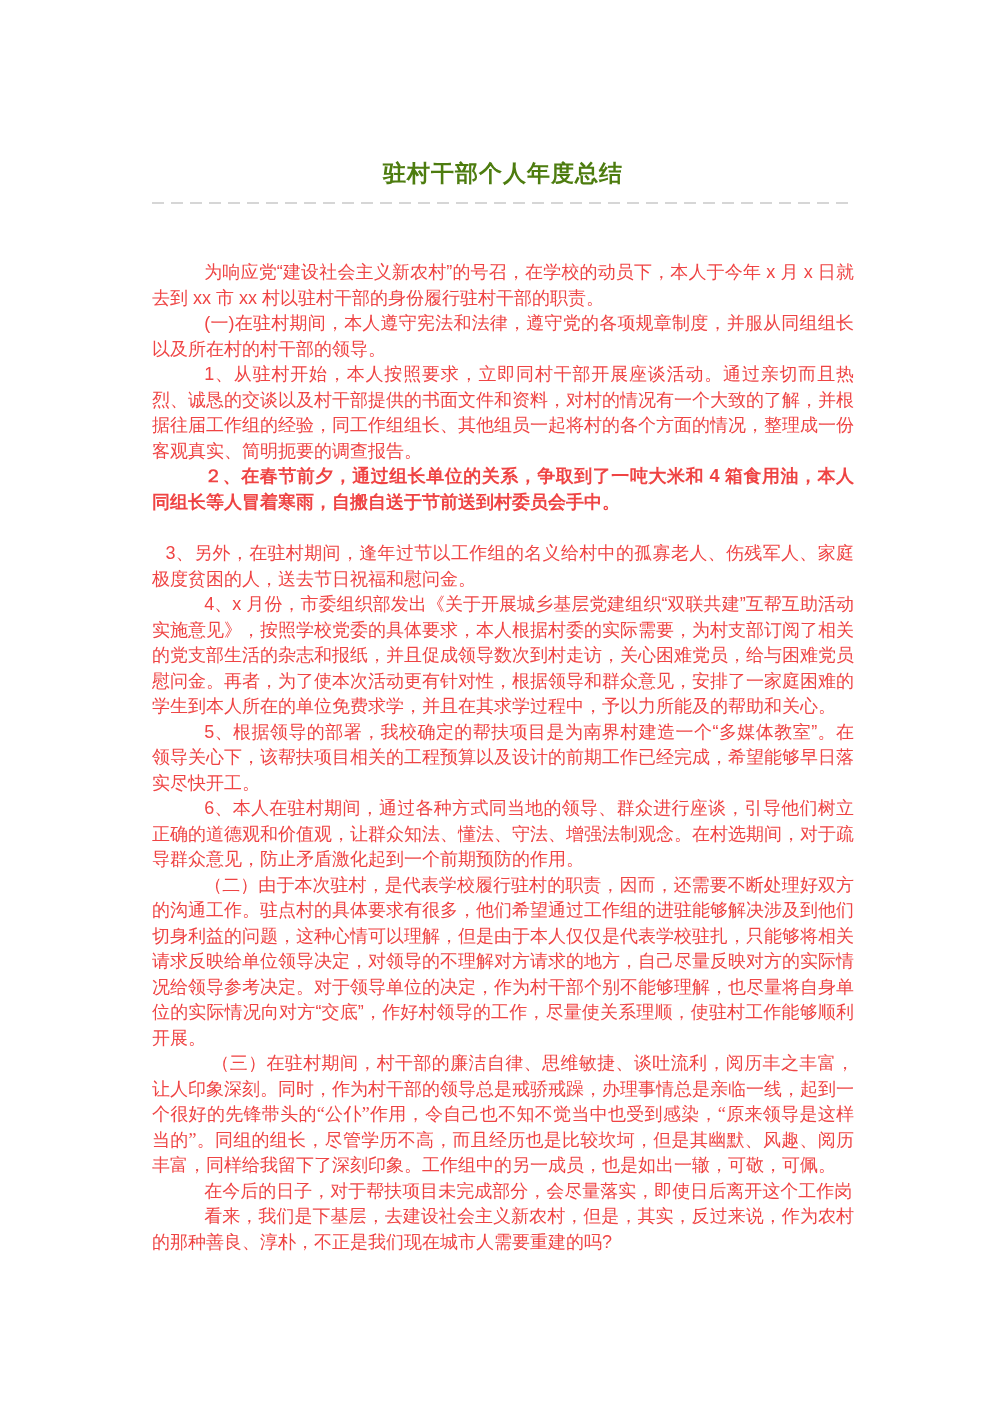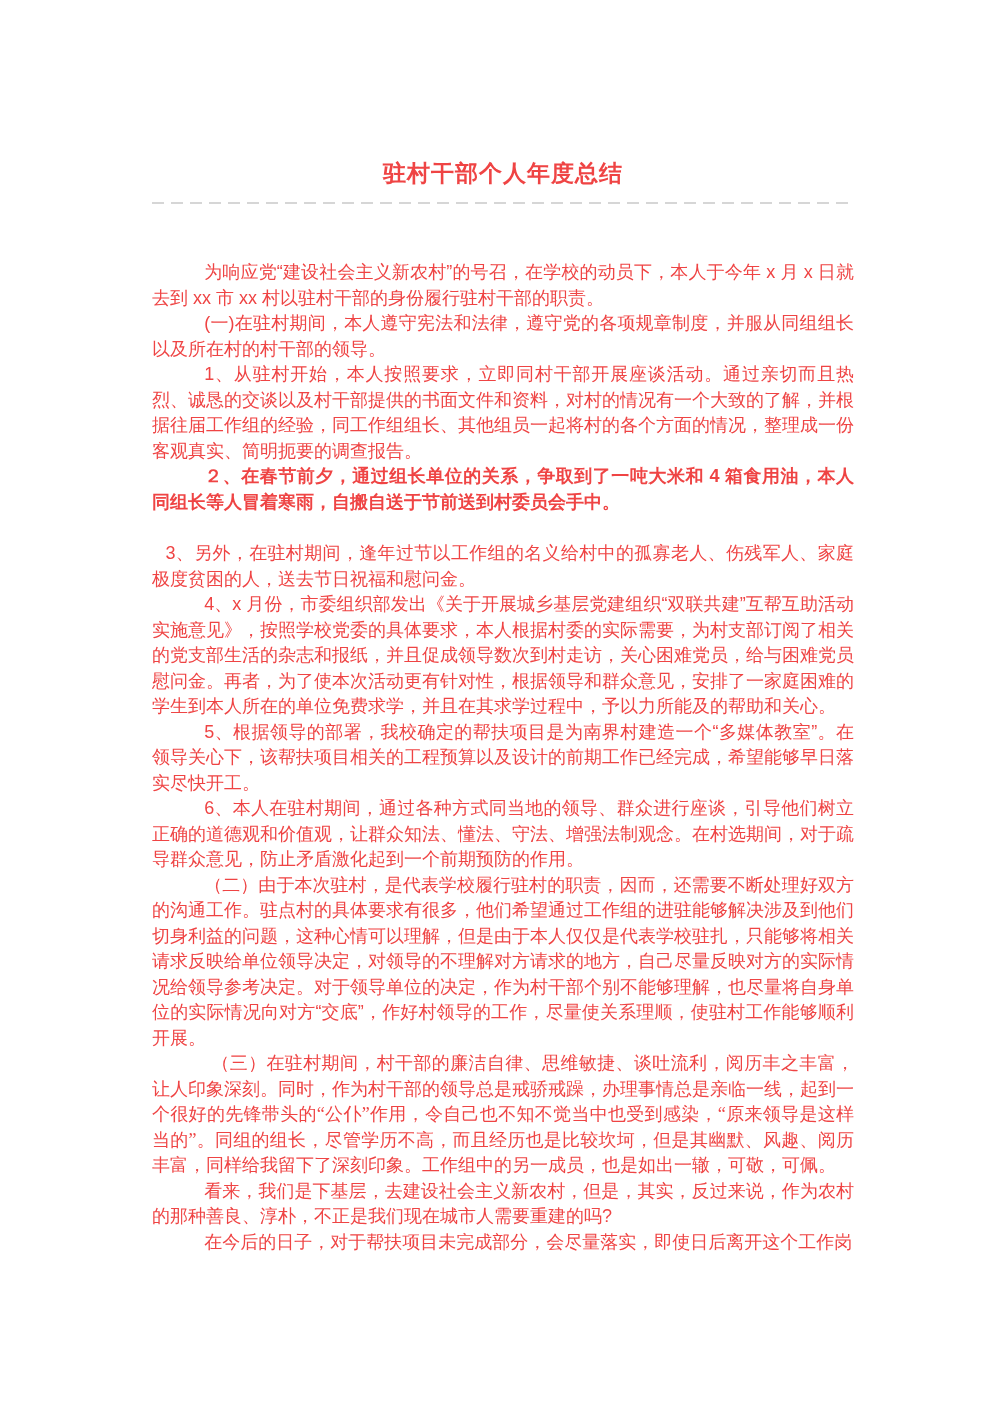--- a/index.html
+++ b/index.html
@@ -15,21 +15,21 @@
     background: #ffffff;
     overflow: hidden;
     margin: 0 auto;
   }
   .doc {
     padding: 158px 146px 0 152px; 
   }
   .doc-title {
     font-size: 23px;
     font-weight: bold;
-    color: #ef4444;
+    color: #4d7c0f;
     text-align: center;
     line-height: 30px;
     letter-spacing: 1px;
     margin-bottom: 14px;
   }
   .title-divider {
     height: 2px;
     background: repeating-linear-gradient(
       to right,
       #d6d6d6 0px, #d6d6d6 12px,
@@ -67,18 +67,18 @@
       <p class="para indent-std">为响应党“建设社会主义新农村”的号召，在学校的动员下，本人于今年 x 月 x 日就去到 xx 市 xx 村以驻村干部的身份履行驻村干部的职责。</p>
       <p class="para indent-std">(一)在驻村期间，本人遵守宪法和法律，遵守党的各项规章制度，并服从同组组长以及所在村的村干部的领导。</p>
       <p class="para indent-std">1、从驻村开始，本人按照要求，立即同村干部开展座谈活动。通过亲切而且热烈、诚恳的交谈以及村干部提供的书面文件和资料，对村的情况有一个大致的了解，并根据往届工作组的经验，同工作组组长、其他组员一起将村的各个方面的情况，整理成一份客观真实、简明扼要的调查报告。</p>
       <p class="para indent-std gap-after">２、在春节前夕，通过组长单位的关系，争取到了一吨大米和 4 箱食用油，本人同组长等人冒着寒雨，自搬自送于节前送到村委员会手中。</p>
       <p class="para indent-sm">3、另外，在驻村期间，逢年过节以工作组的名义给村中的孤寡老人、伤残军人、家庭极度贫困的人，送去节日祝福和慰问金。</p>
       <p class="para indent-std">4、x 月份，市委组织部发出《关于开展城乡基层党建组织“双联共建”互帮互助活动实施意见》，按照学校党委的具体要求，本人根据村委的实际需要，为村支部订阅了相关的党支部生活的杂志和报纸，并且促成领导数次到村走访，关心困难党员，给与困难党员慰问金。再者，为了使本次活动更有针对性，根据领导和群众意见，安排了一家庭困难的学生到本人所在的单位免费求学，并且在其求学过程中，予以力所能及的帮助和关心。</p>
       <p class="para indent-std">5、根据领导的部署，我校确定的帮扶项目是为南界村建造一个“多媒体教室”。在领导关心下，该帮扶项目相关的工程预算以及设计的前期工作已经完成，希望能够早日落实尽快开工。</p>
       <p class="para indent-std">6、本人在驻村期间，通过各种方式同当地的领导、群众进行座谈，引导他们树立正确的道德观和价值观，让群众知法、懂法、守法、增强法制观念。在村选期间，对于疏导群众意见，防止矛盾激化起到一个前期预防的作用。</p>
       <p class="para indent-std">（二）由于本次驻村，是代表学校履行驻村的职责，因而，还需要不断处理好双方的沟通工作。驻点村的具体要求有很多，他们希望通过工作组的进驻能够解决涉及到他们切身利益的问题，这种心情可以理解，但是由于本人仅仅是代表学校驻扎，只能够将相关请求反映给单位领导决定，对领导的不理解对方请求的地方，自己尽量反映对方的实际情况给领导参考决定。对于领导单位的决定，作为村干部个别不能够理解，也尽量将自身单位的实际情况向对方“交底”，作好村领导的工作，尽量使关系理顺，使驻村工作能够顺利开展。</p>
       <p class="para indent-lg">（三）在驻村期间，村干部的廉洁自律、思维敏捷、谈吐流利，阅历丰之丰富，让人印象深刻。同时，作为村干部的领导总是戒骄戒躁，办理事情总是亲临一线，起到一个很好的先锋带头的“公仆”作用，令自己也不知不觉当中也受到感染，“原来领导是这样当的”。同组的组长，尽管学历不高，而且经历也是比较坎坷，但是其幽默、风趣、阅历丰富，同样给我留下了深刻印象。工作组中的另一成员，也是如出一辙，可敬，可佩。</p>
+      <p class="para indent-std">在今后的日子，对于帮扶项目未完成部分，会尽量落实，即使日后离开这个工作岗</p>
       <p class="para indent-std">看来，我们是下基层，去建设社会主义新农村，但是，其实，反过来说，作为农村的那种善良、淳朴，不正是我们现在城市人需要重建的吗?</p>
-      <p class="para indent-std">在今后的日子，对于帮扶项目未完成部分，会尽量落实，即使日后离开这个工作岗</p>
     </div>
 
   </div>
 </div>
 
 </body></html>

